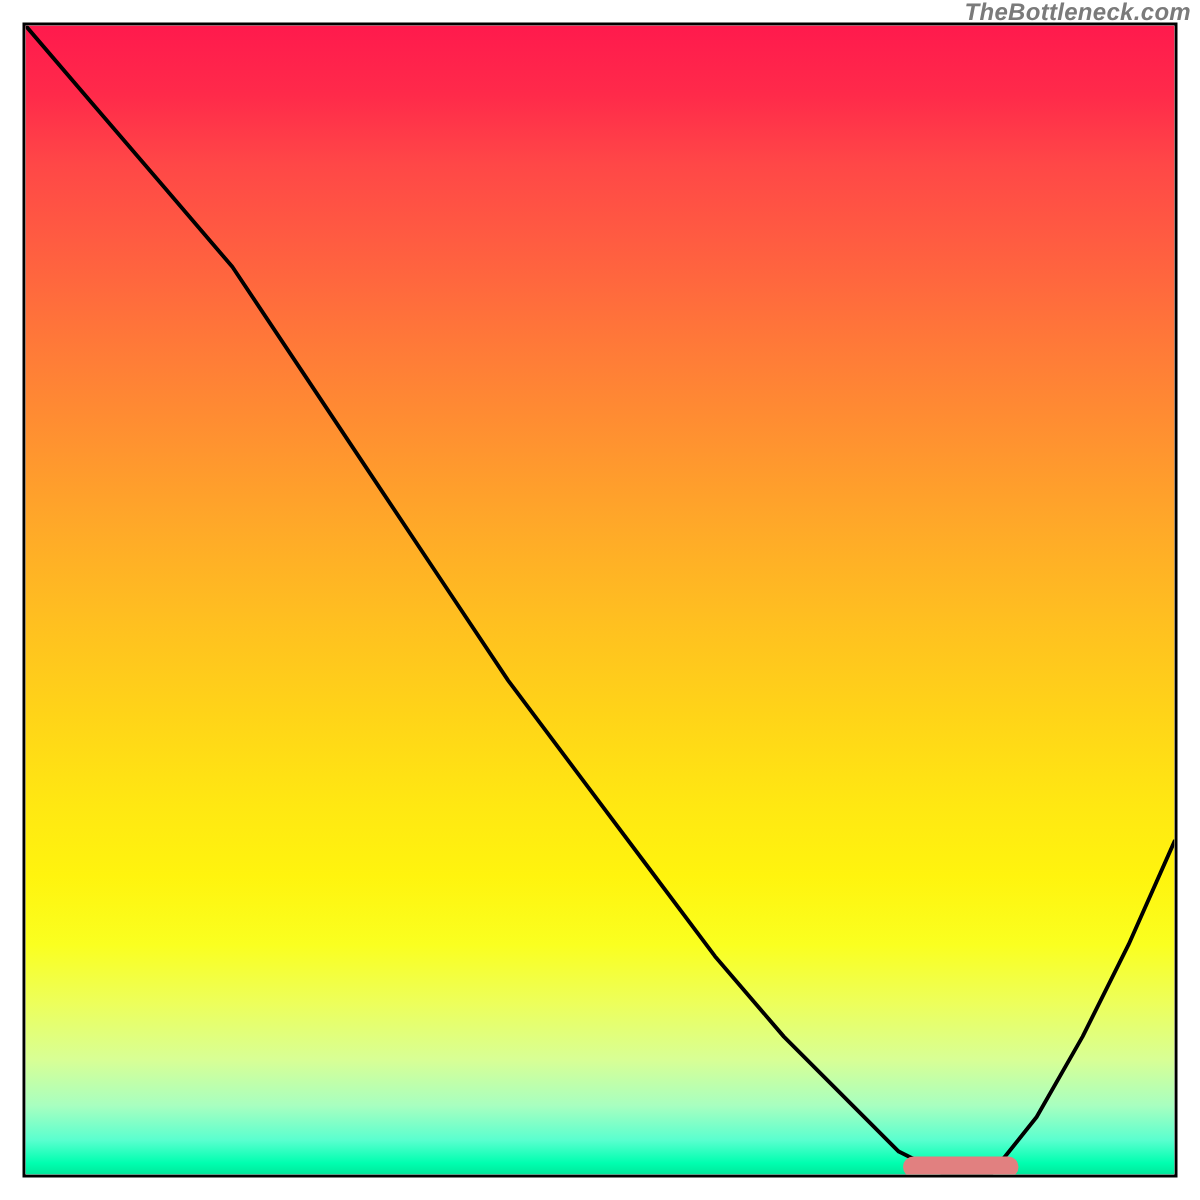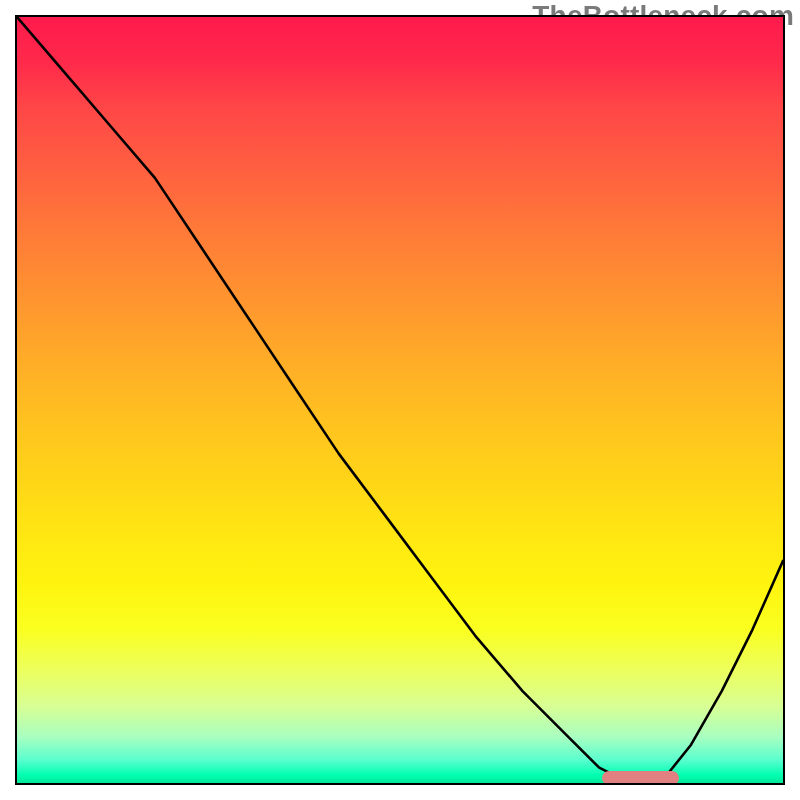--- a/index.html
+++ b/index.html
@@ -55,24 +55,25 @@
     position: absolute;
     background: #e18080;
     border-radius: 8px;
     height: 14px;
   }
   .watermark {
     position: absolute;
     top: 0px;
     right: 6px;
     font-family: Arial, Helvetica, sans-serif;
-    font-size: 28px;
+    font-size: 16px;
     font-weight: 600;
     color: #7a7a7a;
     letter-spacing: 0.2px;
+    font-style: italic;
   }
 </style>
 </head>
 <body>
 
 <div class="chart-container">
   <div class="watermark">TheBottleneck.com</div>
   <div class="plot-area">
     <div class="gradient-bg"></div>
     <svg class="curve" viewBox="0 0 770 770" preserveAspectRatio="none">

